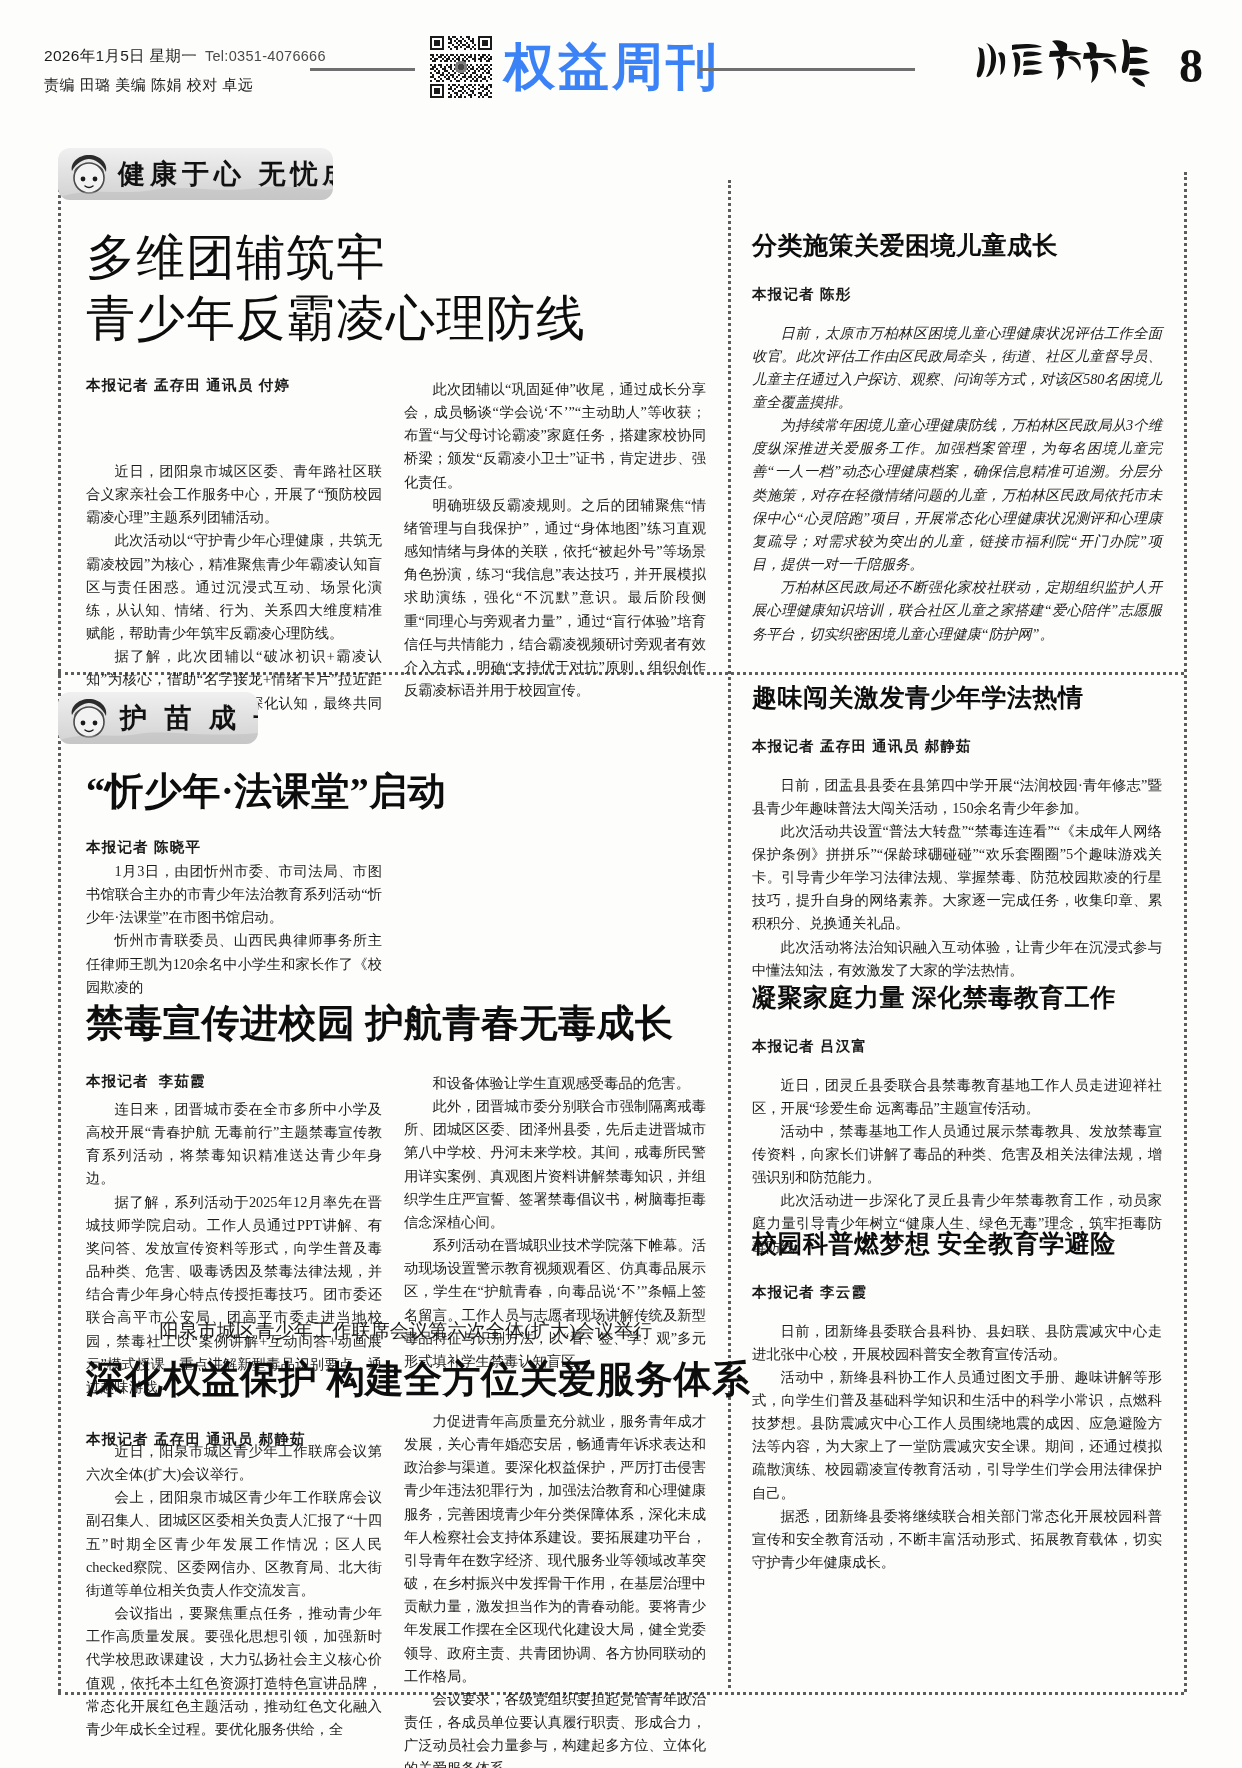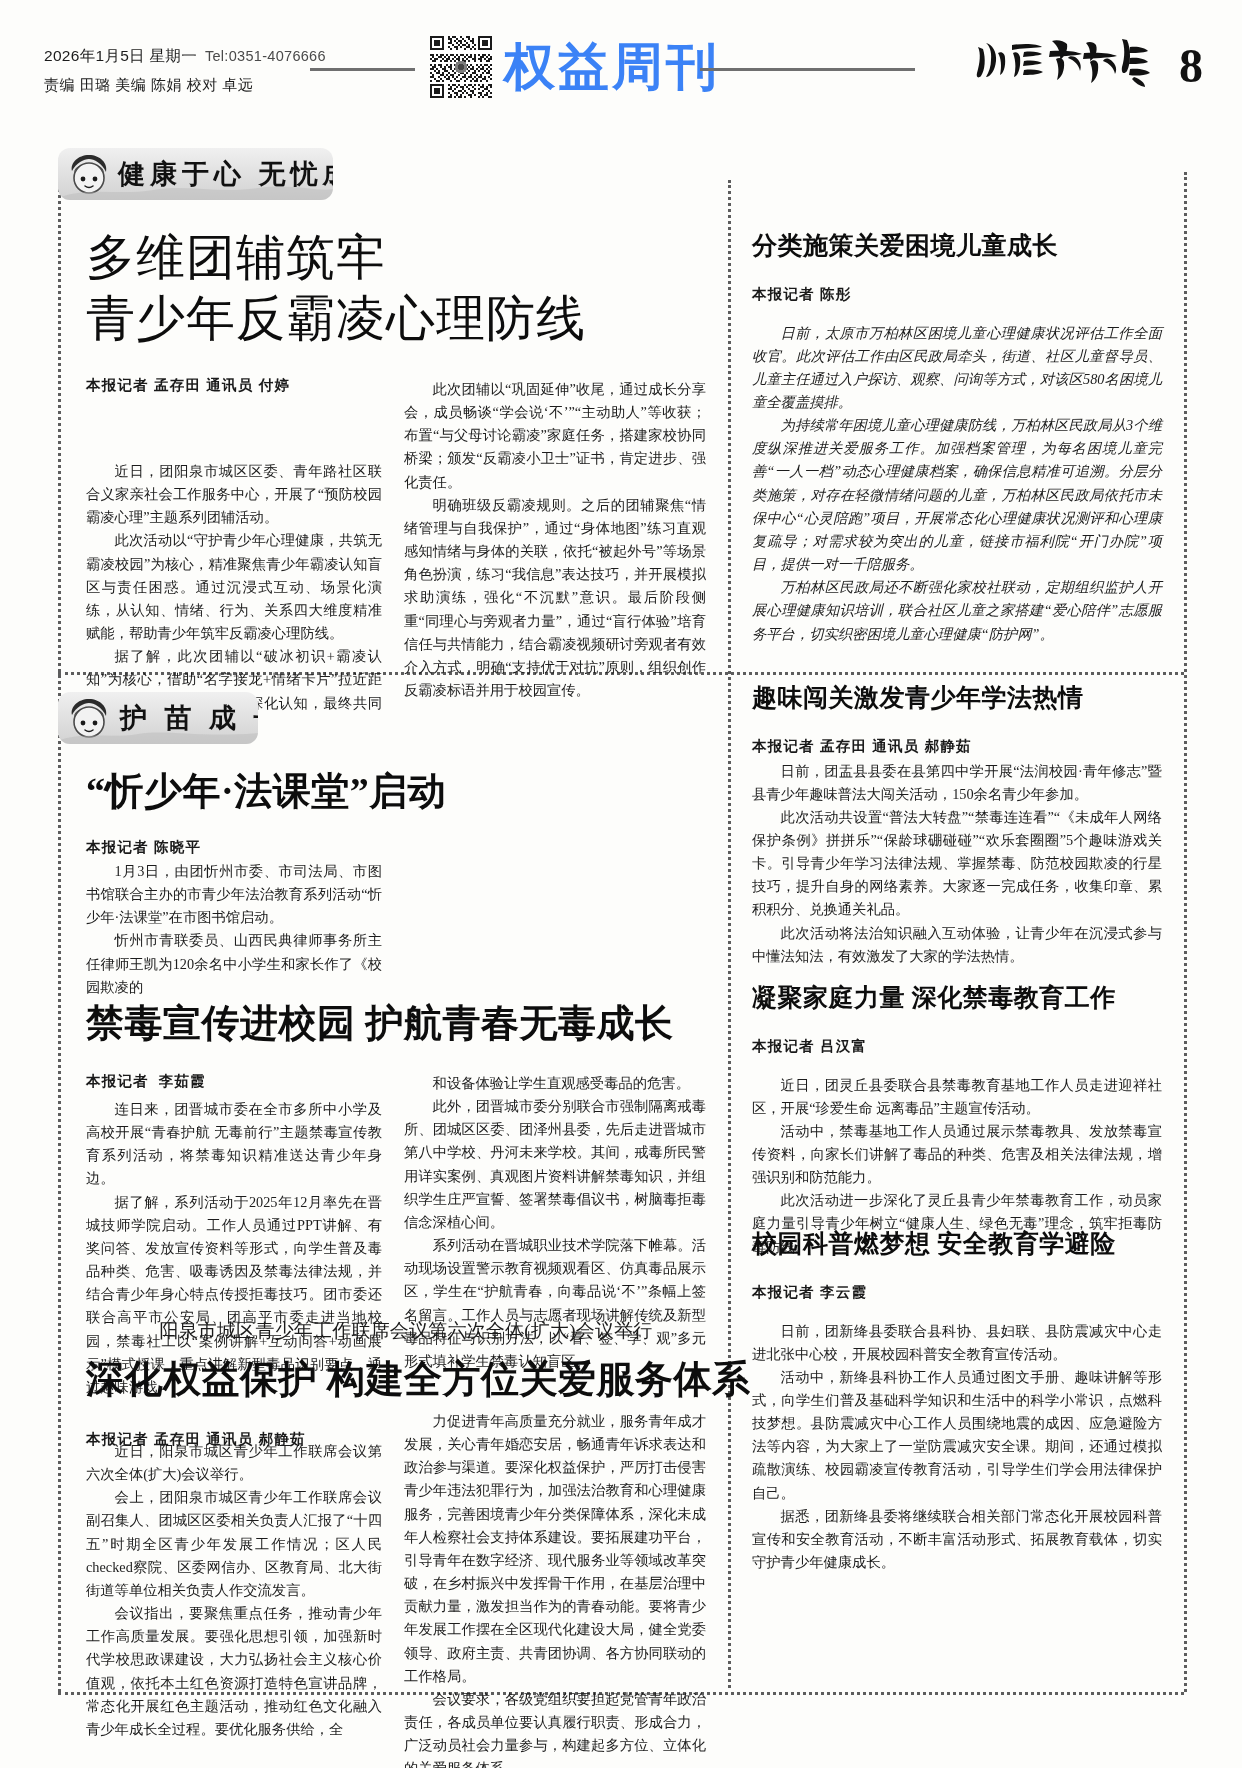--- a/index.html
+++ b/index.html
@@ -477,21 +477,21 @@
     <p>会议指出，要聚焦重点任务，推动青少年工作高质量发展。要强化思想引领，加强新时代学校思政课建设，大力弘扬社会主义核心价值观，依托本土红色资源打造特色宣讲品牌，常态化开展红色主题活动，推动红色文化融入青少年成长全过程。要优化服务供给，全</p>
   </div>
   <div class="col body" style="left:404px;top:1410px;width:302px;">
     <p>力促进青年高质量充分就业，服务青年成才发展，关心青年婚恋安居，畅通青年诉求表达和政治参与渠道。要深化权益保护，严厉打击侵害青少年违法犯罪行为，加强法治教育和心理健康服务，完善困境青少年分类保障体系，深化未成年人检察社会支持体系建设。要拓展建功平台，引导青年在数字经济、现代服务业等领域改革突破，在乡村振兴中发挥骨干作用，在基层治理中贡献力量，激发担当作为的青春动能。要将青少年发展工作摆在全区现代化建设大局，健全党委领导、政府主责、共青团协调、各方协同联动的工作格局。</p>
     <p>会议要求，各级党组织要担起党管青年政治责任，各成员单位要认真履行职责、形成合力，广泛动员社会力量参与，构建起多方位、立体化的关爱服务体系。</p>
   </div>
 
   <div class="col" style="left:752px;top:682px;width:410px;">
     <div class="hl-side">趣味闯关激发青少年学法热情</div>
     <div class="byline" style="margin-top:22px;">本报记者 孟存田 通讯员 郝静茹</div>
-    <div class="body" style="margin-top:4px;">
+    <div class="body" style="margin-top:18px;">
       <p>日前，团盂县县委在县第四中学开展“法润校园·青年修志”暨县青少年趣味普法大闯关活动，150余名青少年参加。</p>
       <p>此次活动共设置“普法大转盘”“禁毒连连看”“《未成年人网络保护条例》拼拼乐”“保龄球硼碰碰”“欢乐套圈圈”5个趣味游戏关卡。引导青少年学习法律法规、掌握禁毒、防范校园欺凌的行星技巧，提升自身的网络素养。大家逐一完成任务，收集印章、累积积分、兑换通关礼品。</p>
       <p>此次活动将法治知识融入互动体验，让青少年在沉浸式参与中懂法知法，有效激发了大家的学法热情。</p>
     </div>
   </div>
 
   <div class="col" style="left:752px;top:982px;width:410px;">
     <div class="hl-side">凝聚家庭力量  深化禁毒教育工作</div>
     <div class="byline" style="margin-top:22px;">本报记者 吕汉富</div>
     <div class="body" style="margin-top:18px;">

